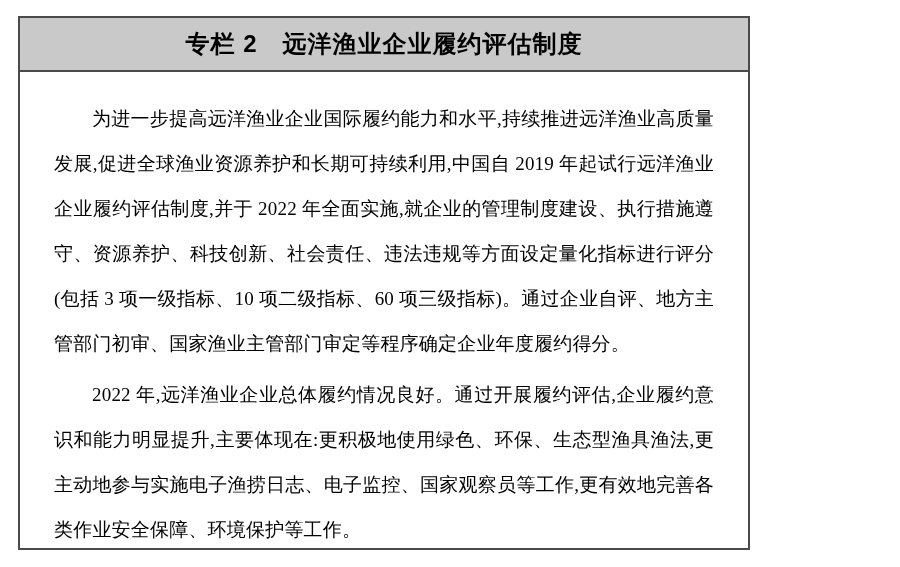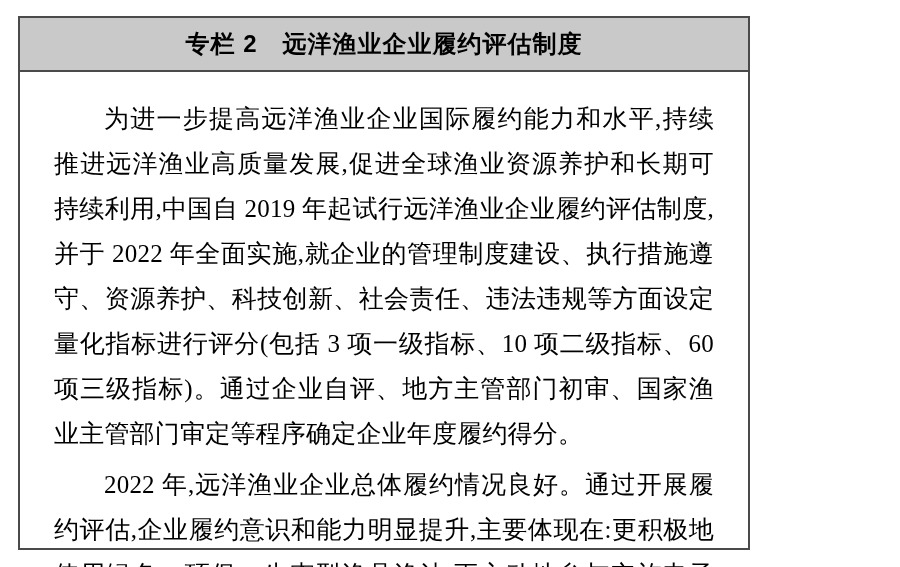--- a/index.html
+++ b/index.html
@@ -41,21 +41,21 @@
     letter-spacing: 1px;
     color: #000000;
     white-space: pre;
   }
   .box-body {
     flex: 1 1 auto;
     padding: 24px 34px 10px 34px;
     box-sizing: border-box;
   }
   .para {
-    font-size: 25px;
+    font-size: 19px;
     line-height: 45px;
     text-align: justify;
     text-justify: inter-ideograph;
     text-indent: 2em;
     margin: 0 0 6px 0;
     letter-spacing: 0.2px;
   }
 </style>
 </head>
 <body>

